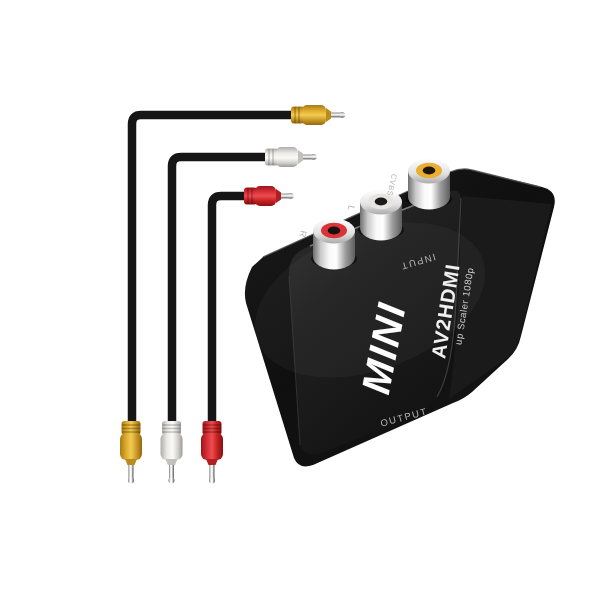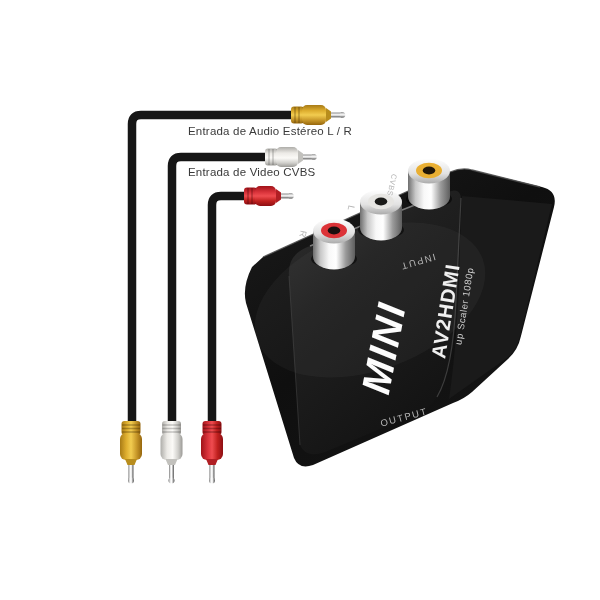--- a/index.html
+++ b/index.html
@@ -192,22 +192,20 @@
   </g>
   <g>
     <ellipse cx="429" cy="199" rx="23" ry="9" fill="#000000" opacity=".55"></ellipse>
     <path d="M 408,171 L 408,197 A 21 12.5 0 0 0 450,197 L 450,171 Z" fill="url(#chromeH)"></path>
     <ellipse cx="429" cy="171" rx="21" ry="12.5" fill="url(#rimTop)"></ellipse>
     <ellipse cx="429" cy="170.5" rx="13" ry="7.8" fill="#e9af33"></ellipse>
     <ellipse cx="429" cy="170.5" rx="6.3" ry="3.9" fill="#201608"></ellipse>
   </g>
 </svg>
 
-  <div class="ann" style="left:188px;top:125px;">Entrada de Audio Estéreo L / R</div>
-  <div class="ann" style="left:188px;top:166px;">Entrada de Video CVBS</div>
 
   <div class="dtx brand" style="left:384px;top:348px;transform:translate(-50%,-50%) rotate(-79deg);">MINI</div>
   <div class="dtx model" style="left:446px;top:311px;transform:translate(-50%,-50%) rotate(-81deg);">AV2HDMI</div>
   <div class="dtx tagline" style="left:464px;top:306px;transform:translate(-50%,-50%) rotate(-81deg);">up Scaler 1080p</div>
   <div class="dtx io" style="left:418px;top:262px;transform:translate(-50%,-50%) rotate(164deg);">INPUT</div>
   <div class="dtx io" style="left:404px;top:417px;transform:translate(-50%,-50%) rotate(-15deg);">OUTPUT</div>
   <div class="dtx portlbl" style="left:392px;top:185px;transform:translate(-50%,-50%) rotate(103deg);font-size:7.5px;">CVBS</div>
   <div class="dtx portlbl" style="left:351px;top:208px;transform:translate(-50%,-50%) rotate(103deg);font-size:9px;">L</div>
   <div class="dtx portlbl" style="left:303px;top:234px;transform:translate(-50%,-50%) rotate(103deg);font-size:9px;">R</div>
 </div>

